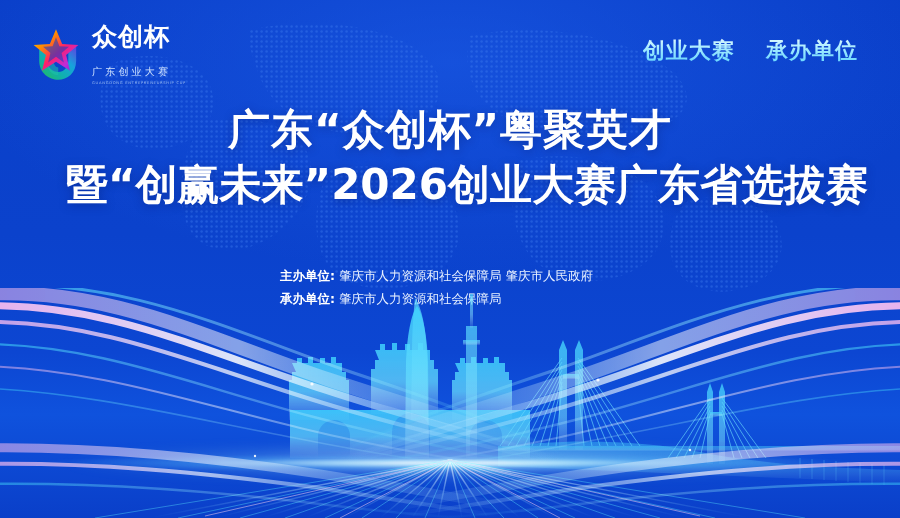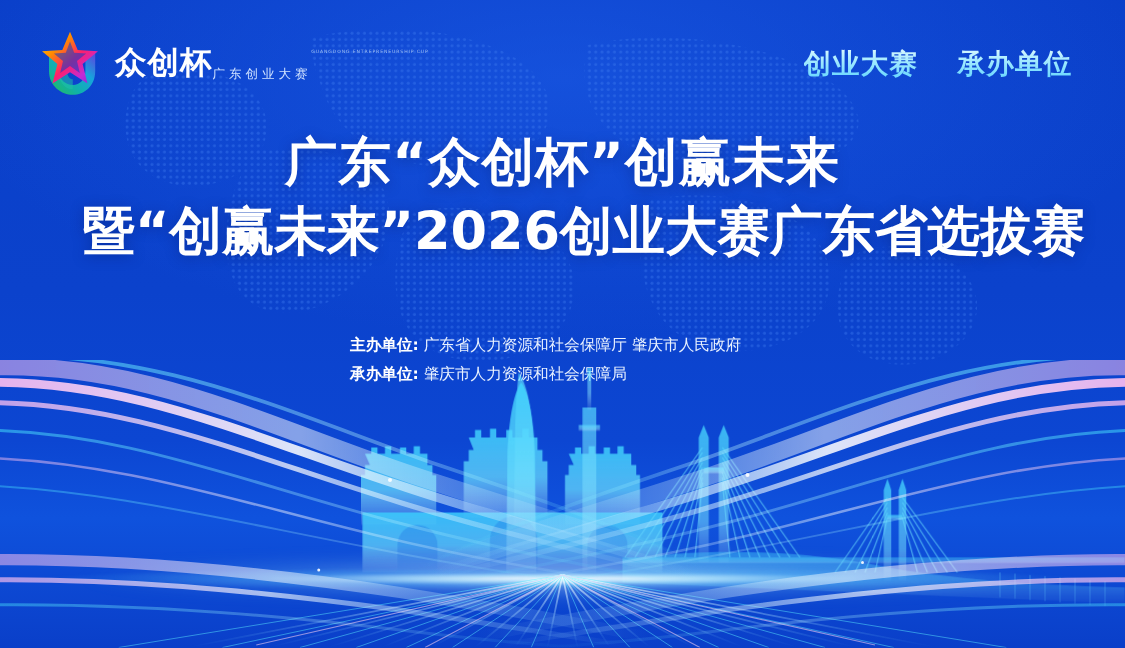--- a/index.html
+++ b/index.html
@@ -20,21 +20,21 @@
     position:absolute; left:0; top:0; width:900px; height:360px;
     opacity:.40; pointer-events:none;
   }
 
   
   .logo-wrap{
     position:absolute; left:28px; top:22px;
     display:flex; align-items:center; gap:8px;
   }
   .logo-mark{ width:56px; height:56px; display:block; }
-  .logo-text{ display:flex; justify-content:center; padding-top:2px;text-align:right; }
+  .logo-text{ display:flex; flex-direction:column; justify-content:center; padding-top:2px; }
   .logo-cn{
     font-size:25px; font-weight:bold; color:#ffffff; letter-spacing:1px;
     line-height:1.05;
     font-family:"DejaVu Sans","Liberation Sans",sans-serif;
   }
   .logo-sub{
     font-size:10px; color:#cfe2ff; letter-spacing:3.2px; margin-top:15px;
     font-family:"DejaVu Sans","Liberation Sans",sans-serif;
   }
   .logo-en{
@@ -168,28 +168,28 @@
     </div>
   </div>
 
   <div class="slogan">
     <span>创业大赛</span>
     <span class="gap"></span>
     <span>承办单位</span>
   </div>
 
   <div class="title-block">
-    <div class="title-line title-line-1">广东“众创杯”创赢未来</div>
+    <div class="title-line title-line-1">广东“众创杯”粤聚英才</div>
     <div class="title-line title-line-2">暨“创赢未来”2026创业大赛广东省选拔赛</div>
   </div>
 
   <div class="orgs">
     <div class="org-row">
       <span class="org-label">主办单位:</span>
-      <span>广东省人力资源和社会保障厅  肇庆市人民政府</span>
+      <span>肇庆市人力资源和社会保障局  肇庆市人民政府</span>
     </div>
     <div class="org-row">
       <span class="org-label">承办单位:</span>
       <span>肇庆市人力资源和社会保障局</span>
     </div>
   </div>
 
   <svg class="skyline" viewBox="0 0 900 230" preserveAspectRatio="none">
     <defs>
       <linearGradient id="bldg" x1="0" y1="0" x2="0" y2="1">

